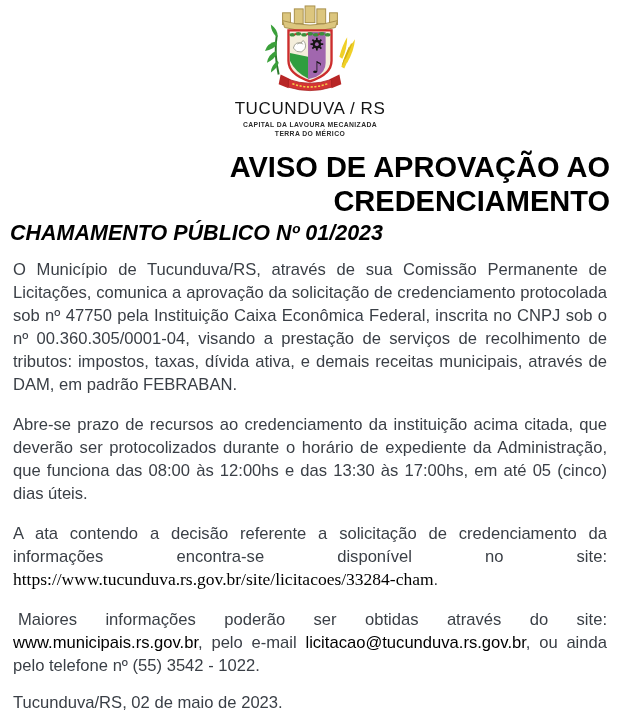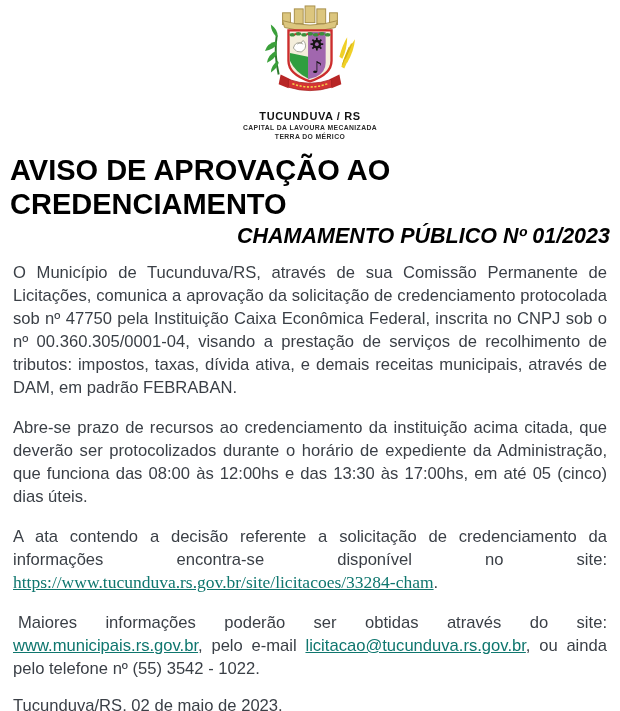--- a/index.html
+++ b/index.html
@@ -5,35 +5,35 @@
   html,body{margin:0;padding:0;}
   body{
     width:620px;height:711px;background:#ffffff;
     font-family:"Liberation Sans",sans-serif;color:#3a3f46;
     overflow:hidden;
   }
   .page{position:relative;width:620px;height:711px;background:#fff;}
   
   .crest-block{text-align:center;padding-top:4px;}
   .crest-svg{display:block;margin:0 auto;}
-  .city-line{font-weight:bold;font-size:11px;letter-spacing:.6px;color:#141414;margin-top:14px;}
+  .city-line{font-weight:normal;font-size:17px;letter-spacing:.6px;color:#141414;margin-top:3px;}
   .motto{font-weight:bold;font-size:6.8px;letter-spacing:.4px;color:#2b2b2b;margin-top:2px;}
   
-  .title{margin:13px 10px 0 10px;text-align:left;font-weight:bold;
+  .title{margin:13px 10px 0 10px;text-align:right;font-weight:bold;
          font-size:29px;line-height:34px;color:#000;}
-  .subtitle{margin:2px 10px 0 10px;text-align:right;font-weight:bold;font-style:italic;
+  .subtitle{margin:2px 10px 0 10px;text-align:left;font-weight:bold;font-style:italic;
             font-size:21.5px;line-height:26px;color:#000;}
   
   .content{margin:0 13px;width:594px;font-size:16.6px;line-height:23px;
            text-align:justify;text-justify:inter-word;}
   .content p{margin:17px 0 0 0;}
   .content p.first{margin-top:12px;}
   .content p.indent{text-indent:5px;}
   .content p.date{margin-top:14px;text-align:left;}
-  a.link{color:#0f766e;text-decoration:underline;cursor:pointer;}
+  a.link{color:#000000;cursor:pointer;}
   a.serif-link{font-family:"Liberation Serif",serif;font-size:17.5px;}
 </style>
 </head>
 <body>
 
 <div class="page">
 
   <header class="crest-block">
     <svg class="crest-svg" width="104" height="92" viewBox="0 0 104 94" aria-hidden="true">
 

